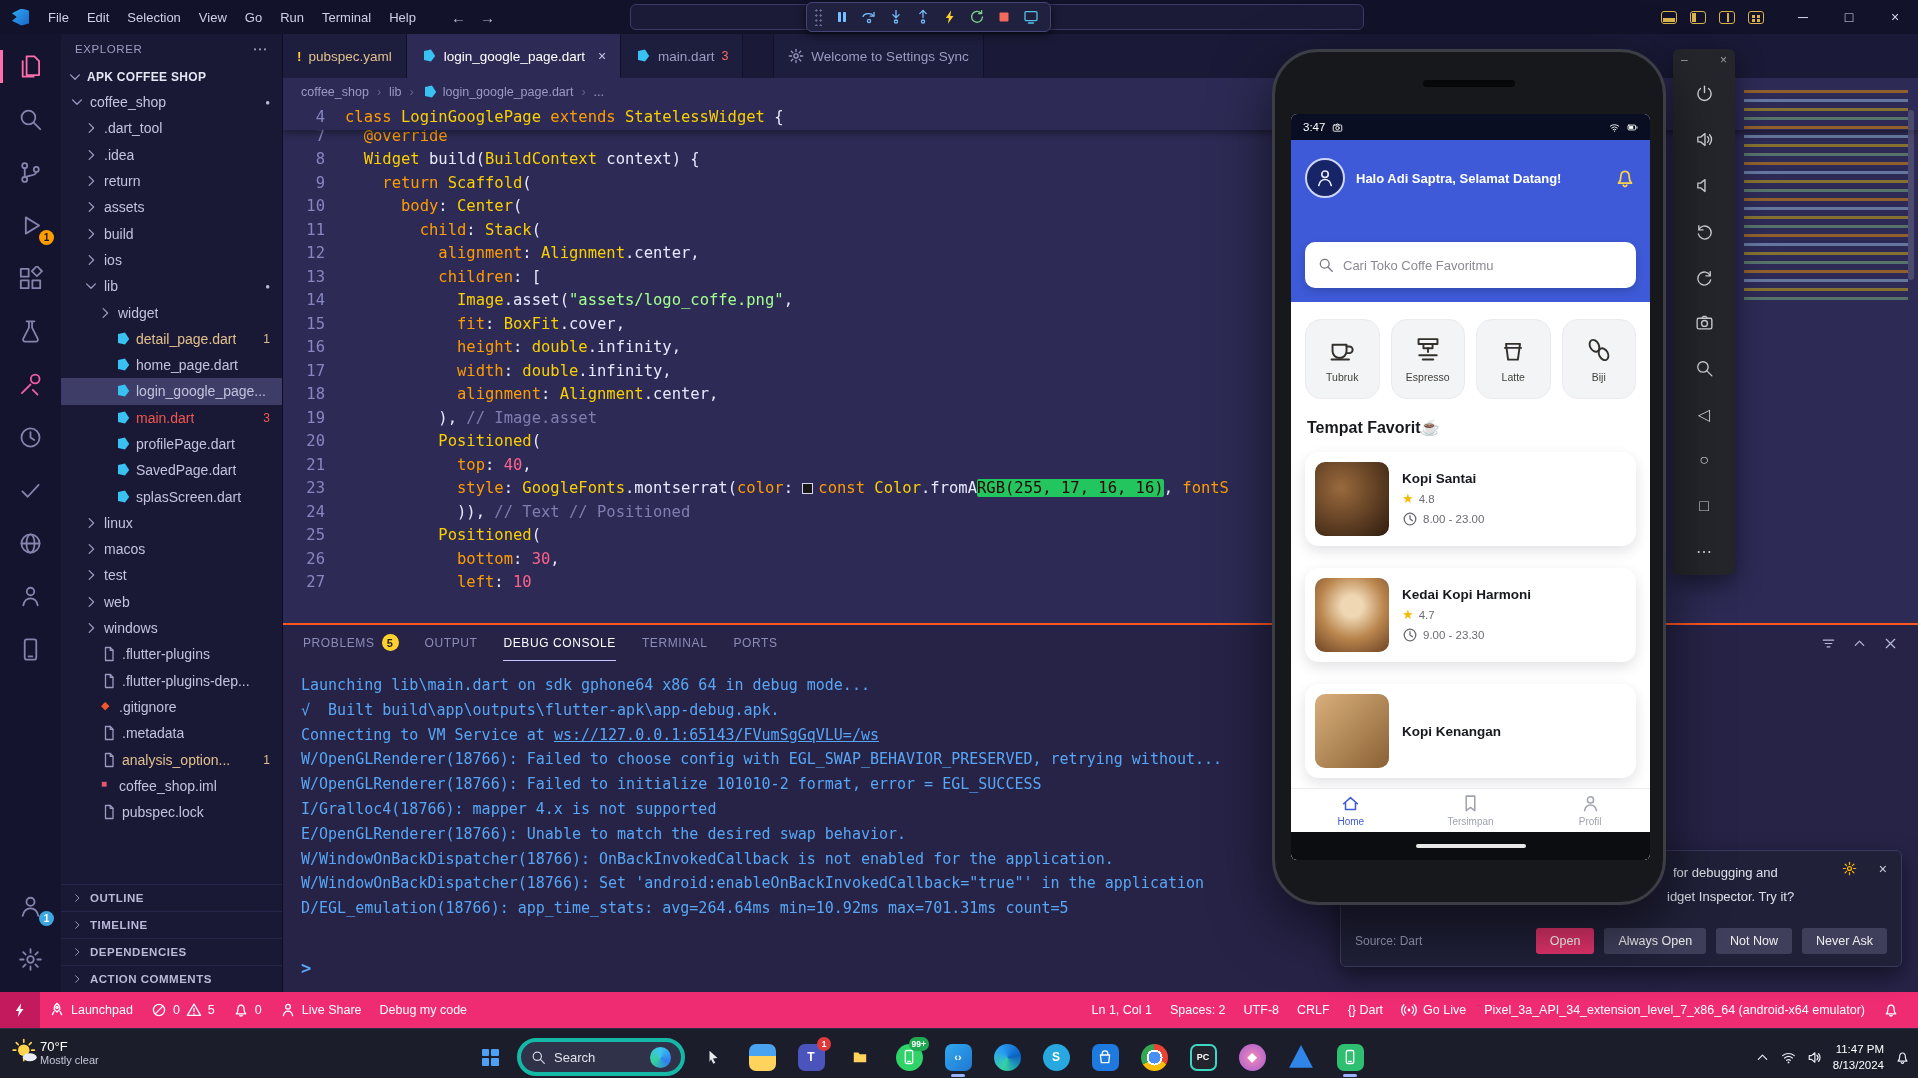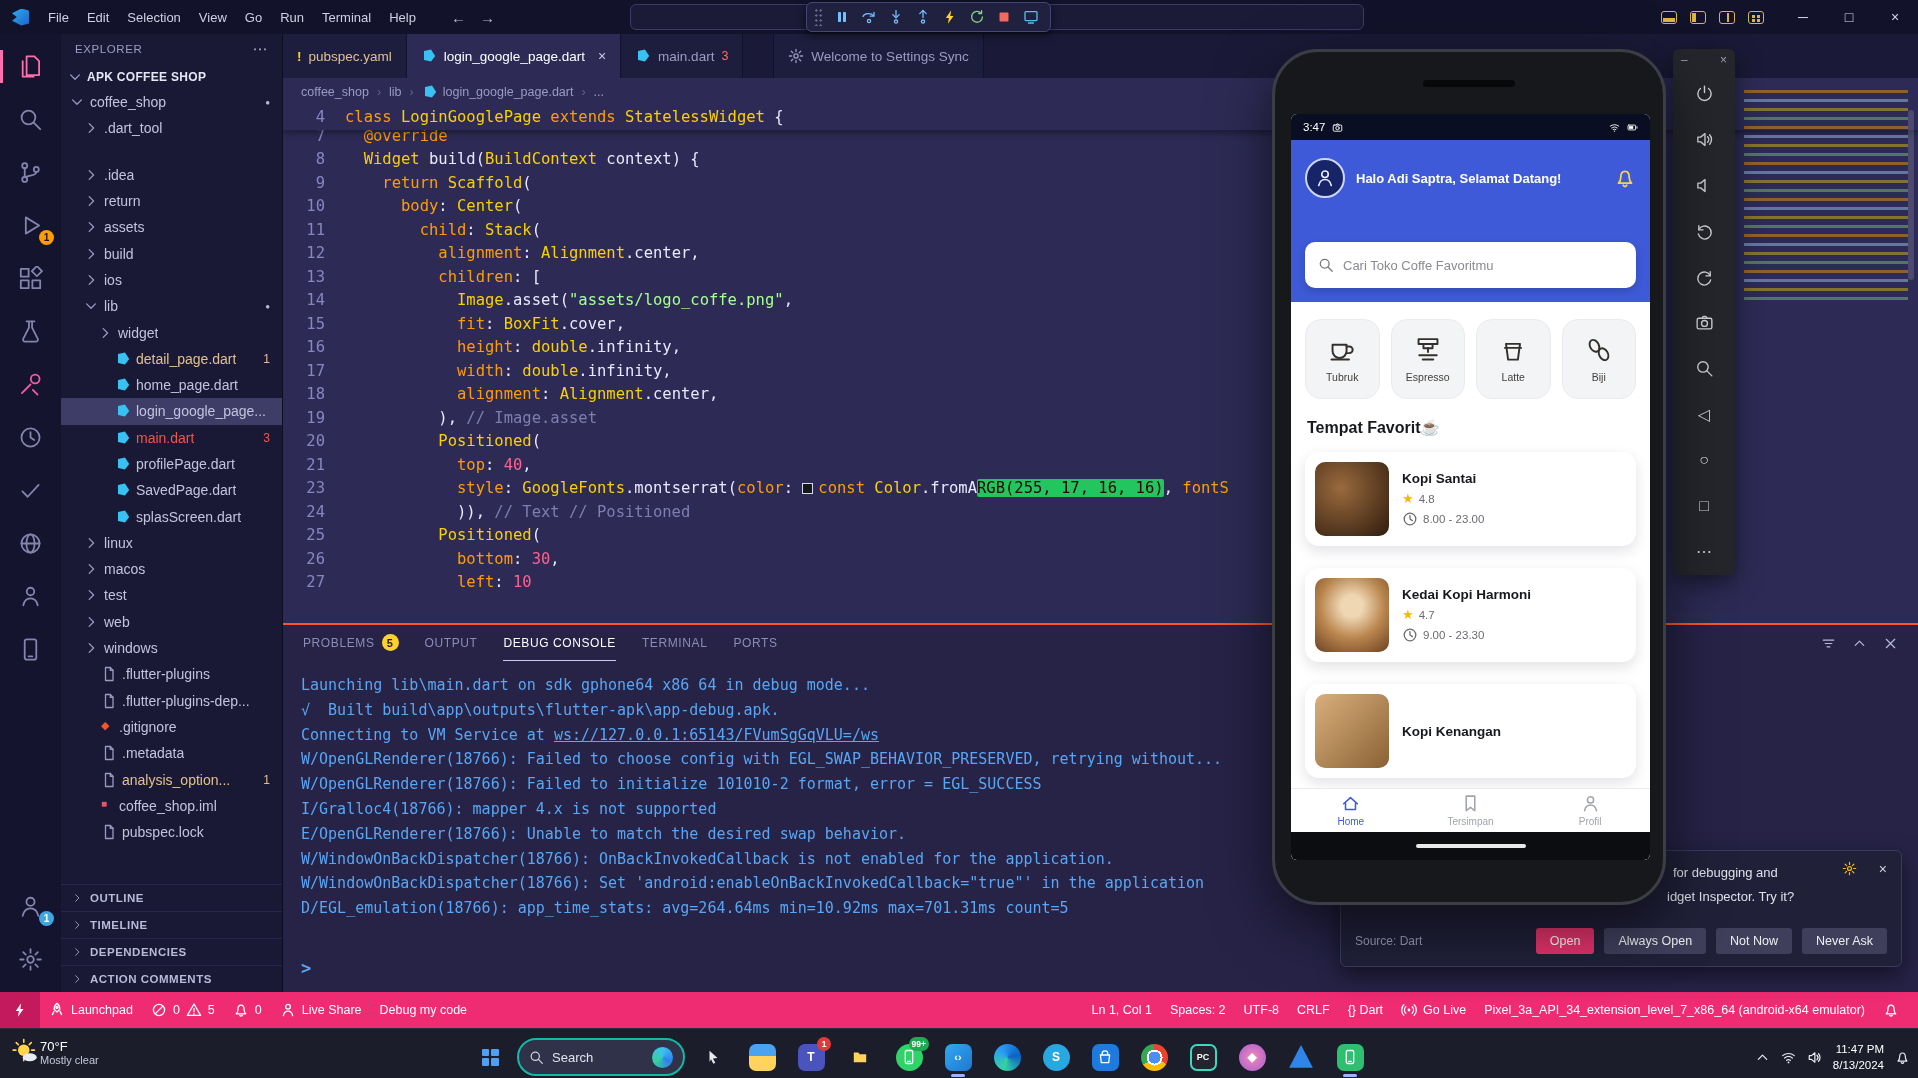--- a/index.html
+++ b/index.html
@@ -108,21 +108,21 @@
 
 #taskbar{height:56px;background:#1b1d2b;position:relative;z-index:40;border-top:1px solid #2b2e42}
 #weather{position:absolute;left:10px;top:8px;display:flex;align-items:center}
 #weather .ic{width:30px;height:30px}
 .wt-temp{font-size:13px;color:#fff}
 .wt-desc{font-size:11px;color:#c3c9d8}
 #tb-center{position:absolute;left:470px;top:0;height:56px;display:flex;align-items:center;gap:7px}
 #start-btn{width:40px;height:40px;display:grid;place-items:center;border-radius:5px}
 #start-logo{width:17px;height:17px;display:grid;grid-template-columns:1fr 1fr;gap:2px}
 #start-logo i{background:#4ea1f2;border-radius:1px}
-#tb-search{width:168px;height:38px;border-radius:19px;background:#30324a;border:2px solid #14b8a6;display:flex;align-items:center;gap:8px;padding:0 10px;color:#e2e2ea;font-size:13px}
+#tb-search{width:168px;height:38px;border-radius:19px;background:#30324a;border:4px solid #14b8a6;display:flex;align-items:center;gap:8px;padding:0 10px;color:#e2e2ea;font-size:13px}
 #tb-search .ic{width:15px;height:15px;color:#cfd3e2}
 #bing-dot{margin-left:auto;width:21px;height:21px;border-radius:50%;background:conic-gradient(#3cc3f0,#2d7ff0,#35d09c,#3cc3f0)}
 .tb-app{width:42px;height:44px;display:grid;place-items:center;position:relative;border-radius:6px}
 .gl{width:27px;height:27px;border-radius:7px;display:grid;place-items:center;color:#fff;font-size:12px;font-weight:700}
 .gl .ic{width:16px;height:16px}
 .gl-cursor{color:#e8e8ee}
 .gl-file-explorer{background:linear-gradient(180deg,#4aa3f0 45%,#ffd35c 45%)}
 .gl-teams{background:#4b53bc}
 .gl-folder{color:#ffd35c}
 .gl-whatsapp{background:#2fd468;border-radius:50%}
@@ -594,21 +594,21 @@
             <span class="tflex"></span>
             <span class="tdot">●</span>
           </div>
           <div class="trow" style="padding-left: 22px;">
             <svg class="ic tic">
               <use href="#i-cr"></use>
             </svg>
             <span class="tlabel">.dart_tool</span>
             <span class="tflex"></span>
           </div>
-          <div class="trow" style="padding-left: 22px; margin-top: 20px;">
+          <div class="trow" style="padding-left: 22px;">
             <svg class="ic tic">
               <use href="#i-cr"></use>
             </svg>
             <span class="tlabel">.idea</span>
             <span class="tflex"></span>
           </div>
           <div class="trow" style="padding-left: 22px;">
             <svg class="ic tic">
               <use href="#i-cr"></use>
             </svg>

